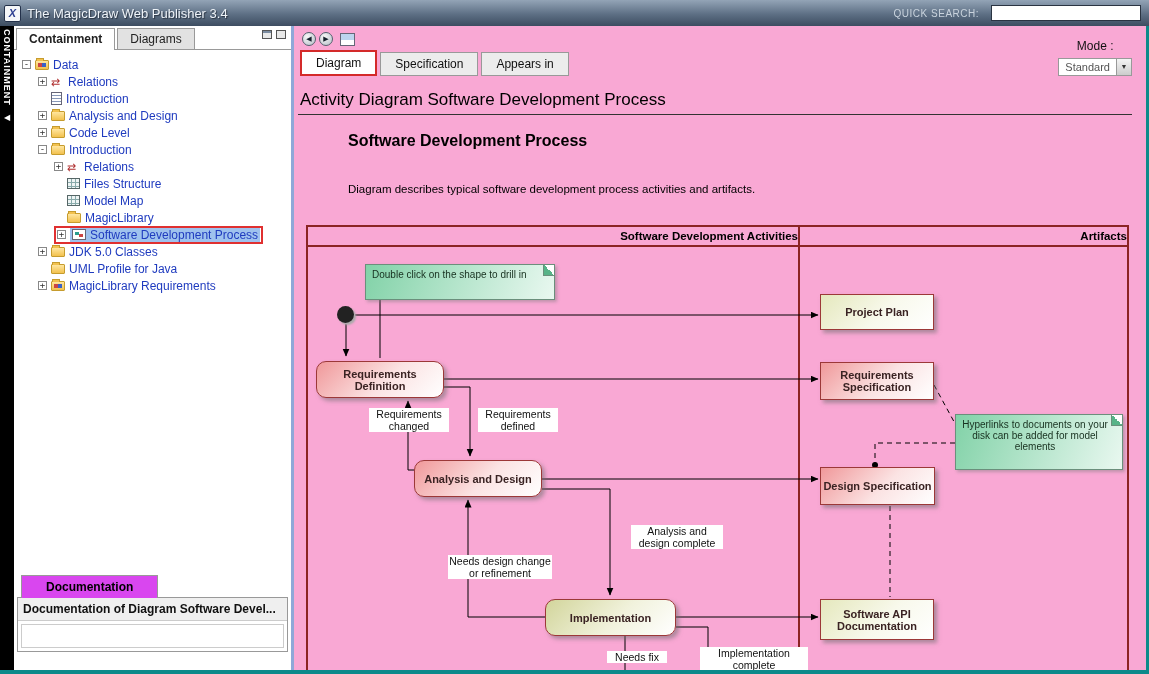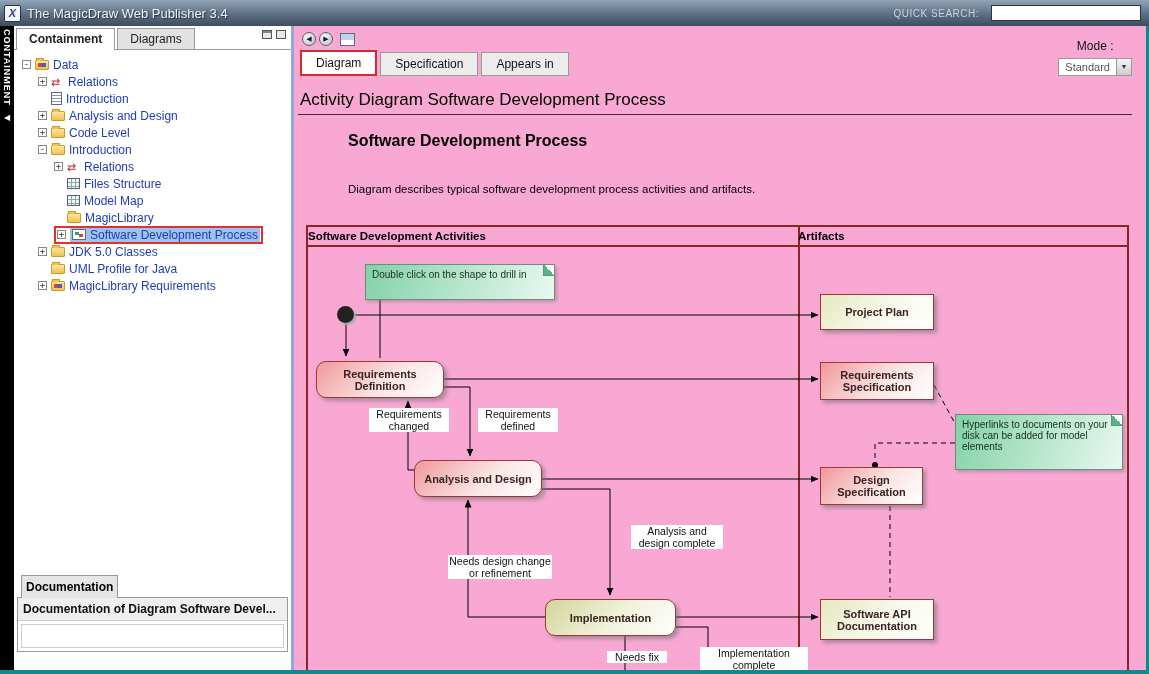--- a/index.html
+++ b/index.html
@@ -49,22 +49,22 @@
   .ic-table { width:13px; height:11px; border:1px solid #566; background:
       repeating-linear-gradient(90deg,transparent 0 3px,#8aa 3px 4px),
       repeating-linear-gradient(transparent 0 3px,#8aa 3px 4px), #eef4f4; }
   .ic-diagram { width:14px; height:11px; border:1px solid #667; background:#fff; }
   .ic-diagram::before { content:''; position:absolute; left:2px; top:2px; width:4px; height:3px; background:#2a9d8f; }
   .ic-diagram::after { content:''; position:absolute; right:2px; bottom:2px; width:4px; height:3px; background:#cc4444; }
   .sel-wrap { display:inline-flex; align-items:center; border:2px solid #e03030; padding:0 1px; }
   .hl { display:inline-flex; align-items:center; background:#9fc2ee; padding:0 2px; }
 
   .doc-panel { flex:0 0 auto; padding:0 3px; margin-bottom:18px; }
-  .doc-tab { display:inline-block; margin-left:4px; padding:4px 4px; border:1px solid #999; border-bottom:none;
-             background:#e5e5e5; font-weight:bold; font-size:12px; position:relative; margin-bottom:-1px; z-index:2; }
+  .doc-tab { display:inline-block; margin-left:4px; padding:4px 24px; border:1px solid #999; border-bottom:none;
+             background:#d946ef; font-weight:bold; font-size:12px; position:relative; margin-bottom:-1px; z-index:2; }
   .doc-box { border:1px solid #999; background:#fff; position:relative; z-index:1; }
   .doc-header { background:#efefef; border-bottom:1px solid #ccc; font-weight:bold; font-size:12px; padding:4px 5px;
                 white-space:nowrap; overflow:hidden; color:#111; }
   .doc-body { height:24px; margin:3px; border:1px solid #ccc; background:#fff; }
 
   
   .content { flex:1; min-width:0; background:#f9a8d4; padding:4px 0 0 4px; overflow:hidden; }
   .toolbar { height:18px; display:flex; align-items:center; gap:3px; padding-left:4px; }
   .nav-btn { width:14px; height:14px; border-radius:50%; border:1px solid #55606e;
              background:radial-gradient(circle at 35% 30%,#f7f7f7,#b6bfc9); font-size:7px; line-height:12px;
@@ -82,21 +82,21 @@
 
   .page-title { font-size:17px; font-weight:normal; color:#000; margin:14px 0 4px 2px; }
   .rule { border:none; border-top:1px solid #333; margin:2px 14px 0 0; }
   .doc-title { font-size:16px; font-weight:bold; margin:17px 0 0 50px; color:#000; }
   .doc-text { font-size:11.5px; margin:33px 0 0 50px; color:#000; }
 
   
   .frame { position:relative; margin:30px 0 0 8px; width:823px; height:450px; border:2px solid #8b2424; }
   .lane-divider { position:absolute; top:0; bottom:0; left:490px; width:2px; background:#8b2424; }
   .lane-header { position:absolute; top:0; left:0; right:0; height:20px; border-bottom:2px solid #8b2424; display:flex; z-index:3; }
-  .lh { font-weight:bold; font-size:11.5px; line-height:18px; text-align:left; color:#000; }
+  .lh { font-weight:bold; font-size:11.5px; line-height:18px; text-align:right; color:#000; }
   .lh1 { width:490px; } .lh2 { flex:1; }
   .wires { position:absolute; left:0; top:0; z-index:1; pointer-events:none; }
 
   .anode { position:absolute; z-index:2; border:1px solid #9c3838; border-radius:10px; display:flex; align-items:center;
            justify-content:center; text-align:center; font-size:11px; font-weight:bold; color:#3a2323;
            box-shadow:3px 3px 4px rgba(110,110,110,.55); padding:2px; }
   .artifact { position:absolute; z-index:2; border:1px solid #9c3838; display:flex; align-items:center; justify-content:center;
               text-align:center; font-size:11px; font-weight:bold; color:#3a2323; box-shadow:3px 3px 4px rgba(110,110,110,.55); padding:2px; }
   .pink   { background:linear-gradient(135deg,#f0989a 0%,#fbe3e3 55%,#ffffff 100%); }
   .olive  { background:linear-gradient(135deg,#d2d59b 0%,#f1f2dc 55%,#ffffff 100%); }
@@ -107,23 +107,23 @@
            font-size:10px; color:#17301f; padding:4px 14px 4px 6px; box-shadow:2px 2px 3px rgba(120,120,120,.45); }
   .fold { position:absolute; top:0; right:0; width:11px; height:11px;
           background:linear-gradient(225deg,#ffffff 50%,#56b387 50%); border-left:1px solid #6b8f7c; border-bottom:1px solid #6b8f7c; }
 
   .n-note1 { left:57px;  top:37px;  width:190px; height:36px; }
   .n-reqdef{ left:8px;   top:134px; width:128px; height:37px; }
   .n-analysis{ left:106px; top:233px; width:128px; height:37px; }
   .n-impl  { left:237px; top:372px; width:131px; height:37px; }
   .n-pplan { left:512px; top:67px;  width:114px; height:36px; }
   .n-reqspec{ left:512px; top:135px; width:114px; height:38px; }
-  .n-dspec { left:512px; top:240px; width:103px; height:38px; }
+  .n-dspec { left:512px; top:240px; width:115px; height:38px; }
   .n-apidoc{ left:512px; top:372px; width:114px; height:41px; }
-  .n-note2 { left:647px; top:187px; width:168px; height:56px; }
+  .n-note2 { left:647px; top:187px; width:168px; height:56px;text-align:center; }
   .n-initial { left:29px; top:79px; }
 
   .elabel { position:absolute; z-index:2; transform:translateX(-50%); font-size:10.5px; color:#111;
             text-align:center; line-height:1.15; background:#fff; }
   .l-reqchanged { left:101px; top:181px; width:80px; }
   .l-reqdefined { left:210px; top:181px; width:80px; }
   .l-needsdesign { left:192px; top:328px; width:104px; }
   .l-analysiscomplete { left:369px; top:298px; width:92px; }
   .l-needsfix { left:329px; top:424px; width:60px; }
   .l-implcomplete { left:446px; top:420px; width:108px; }

